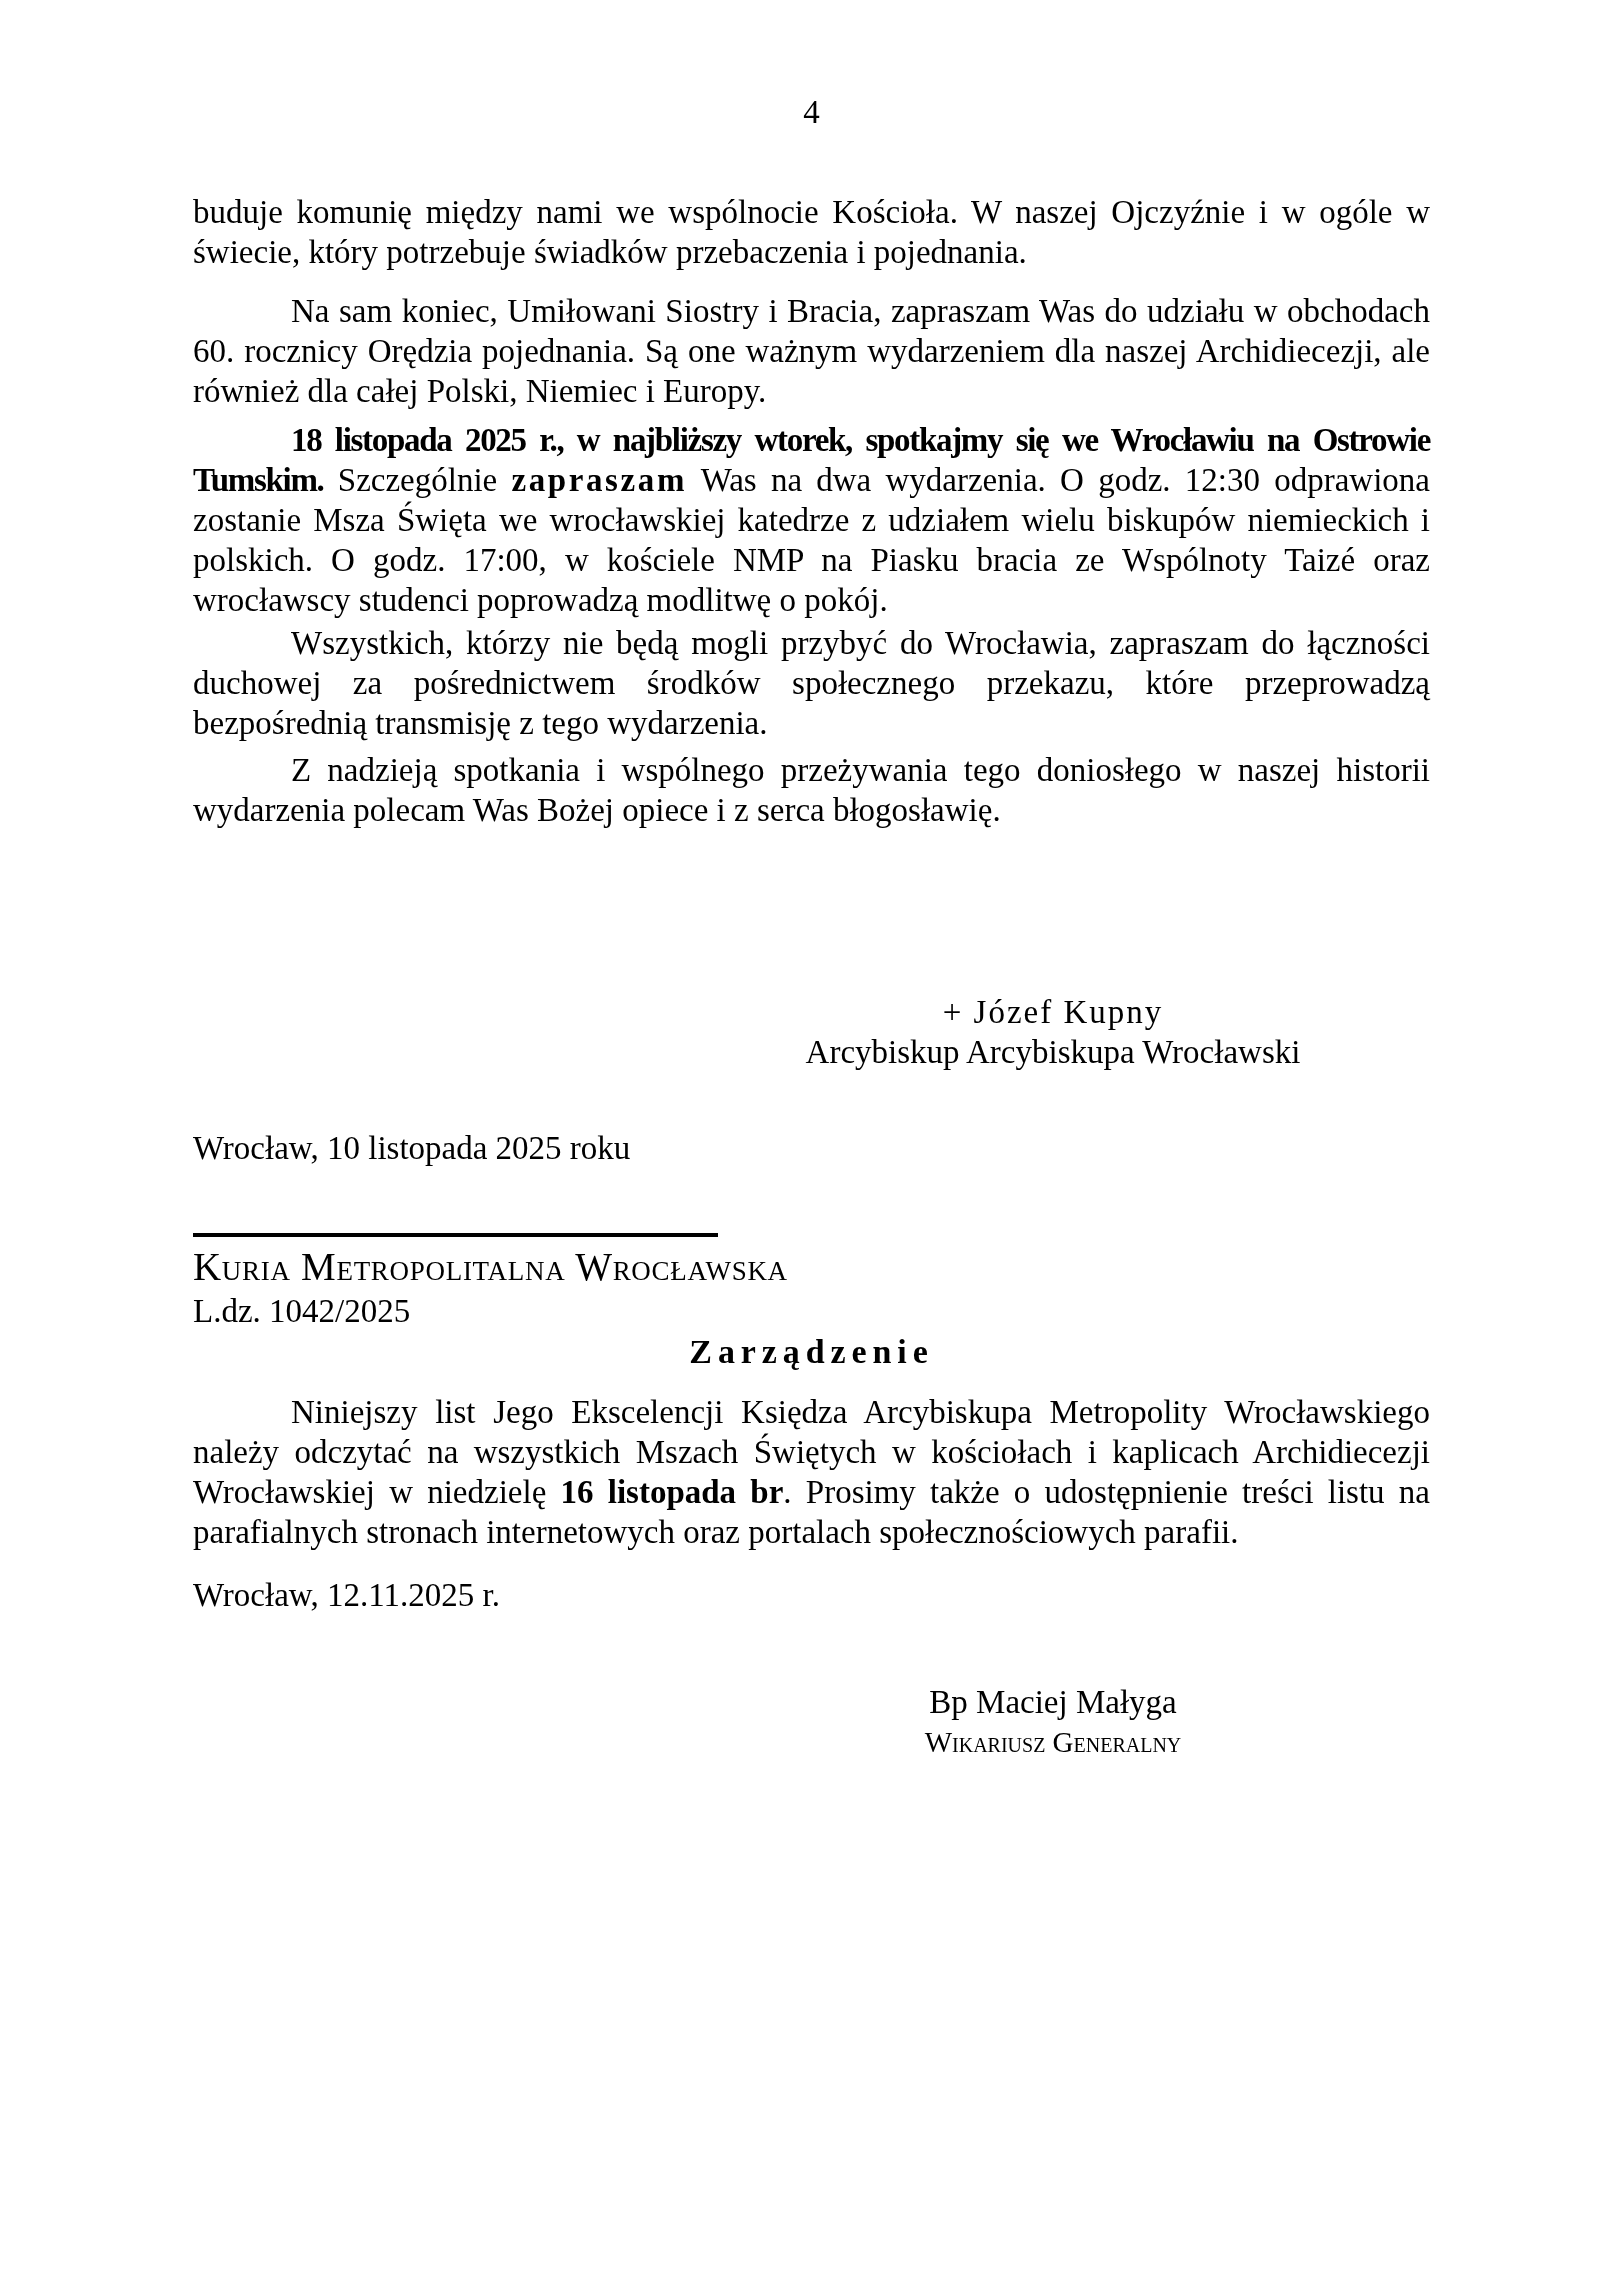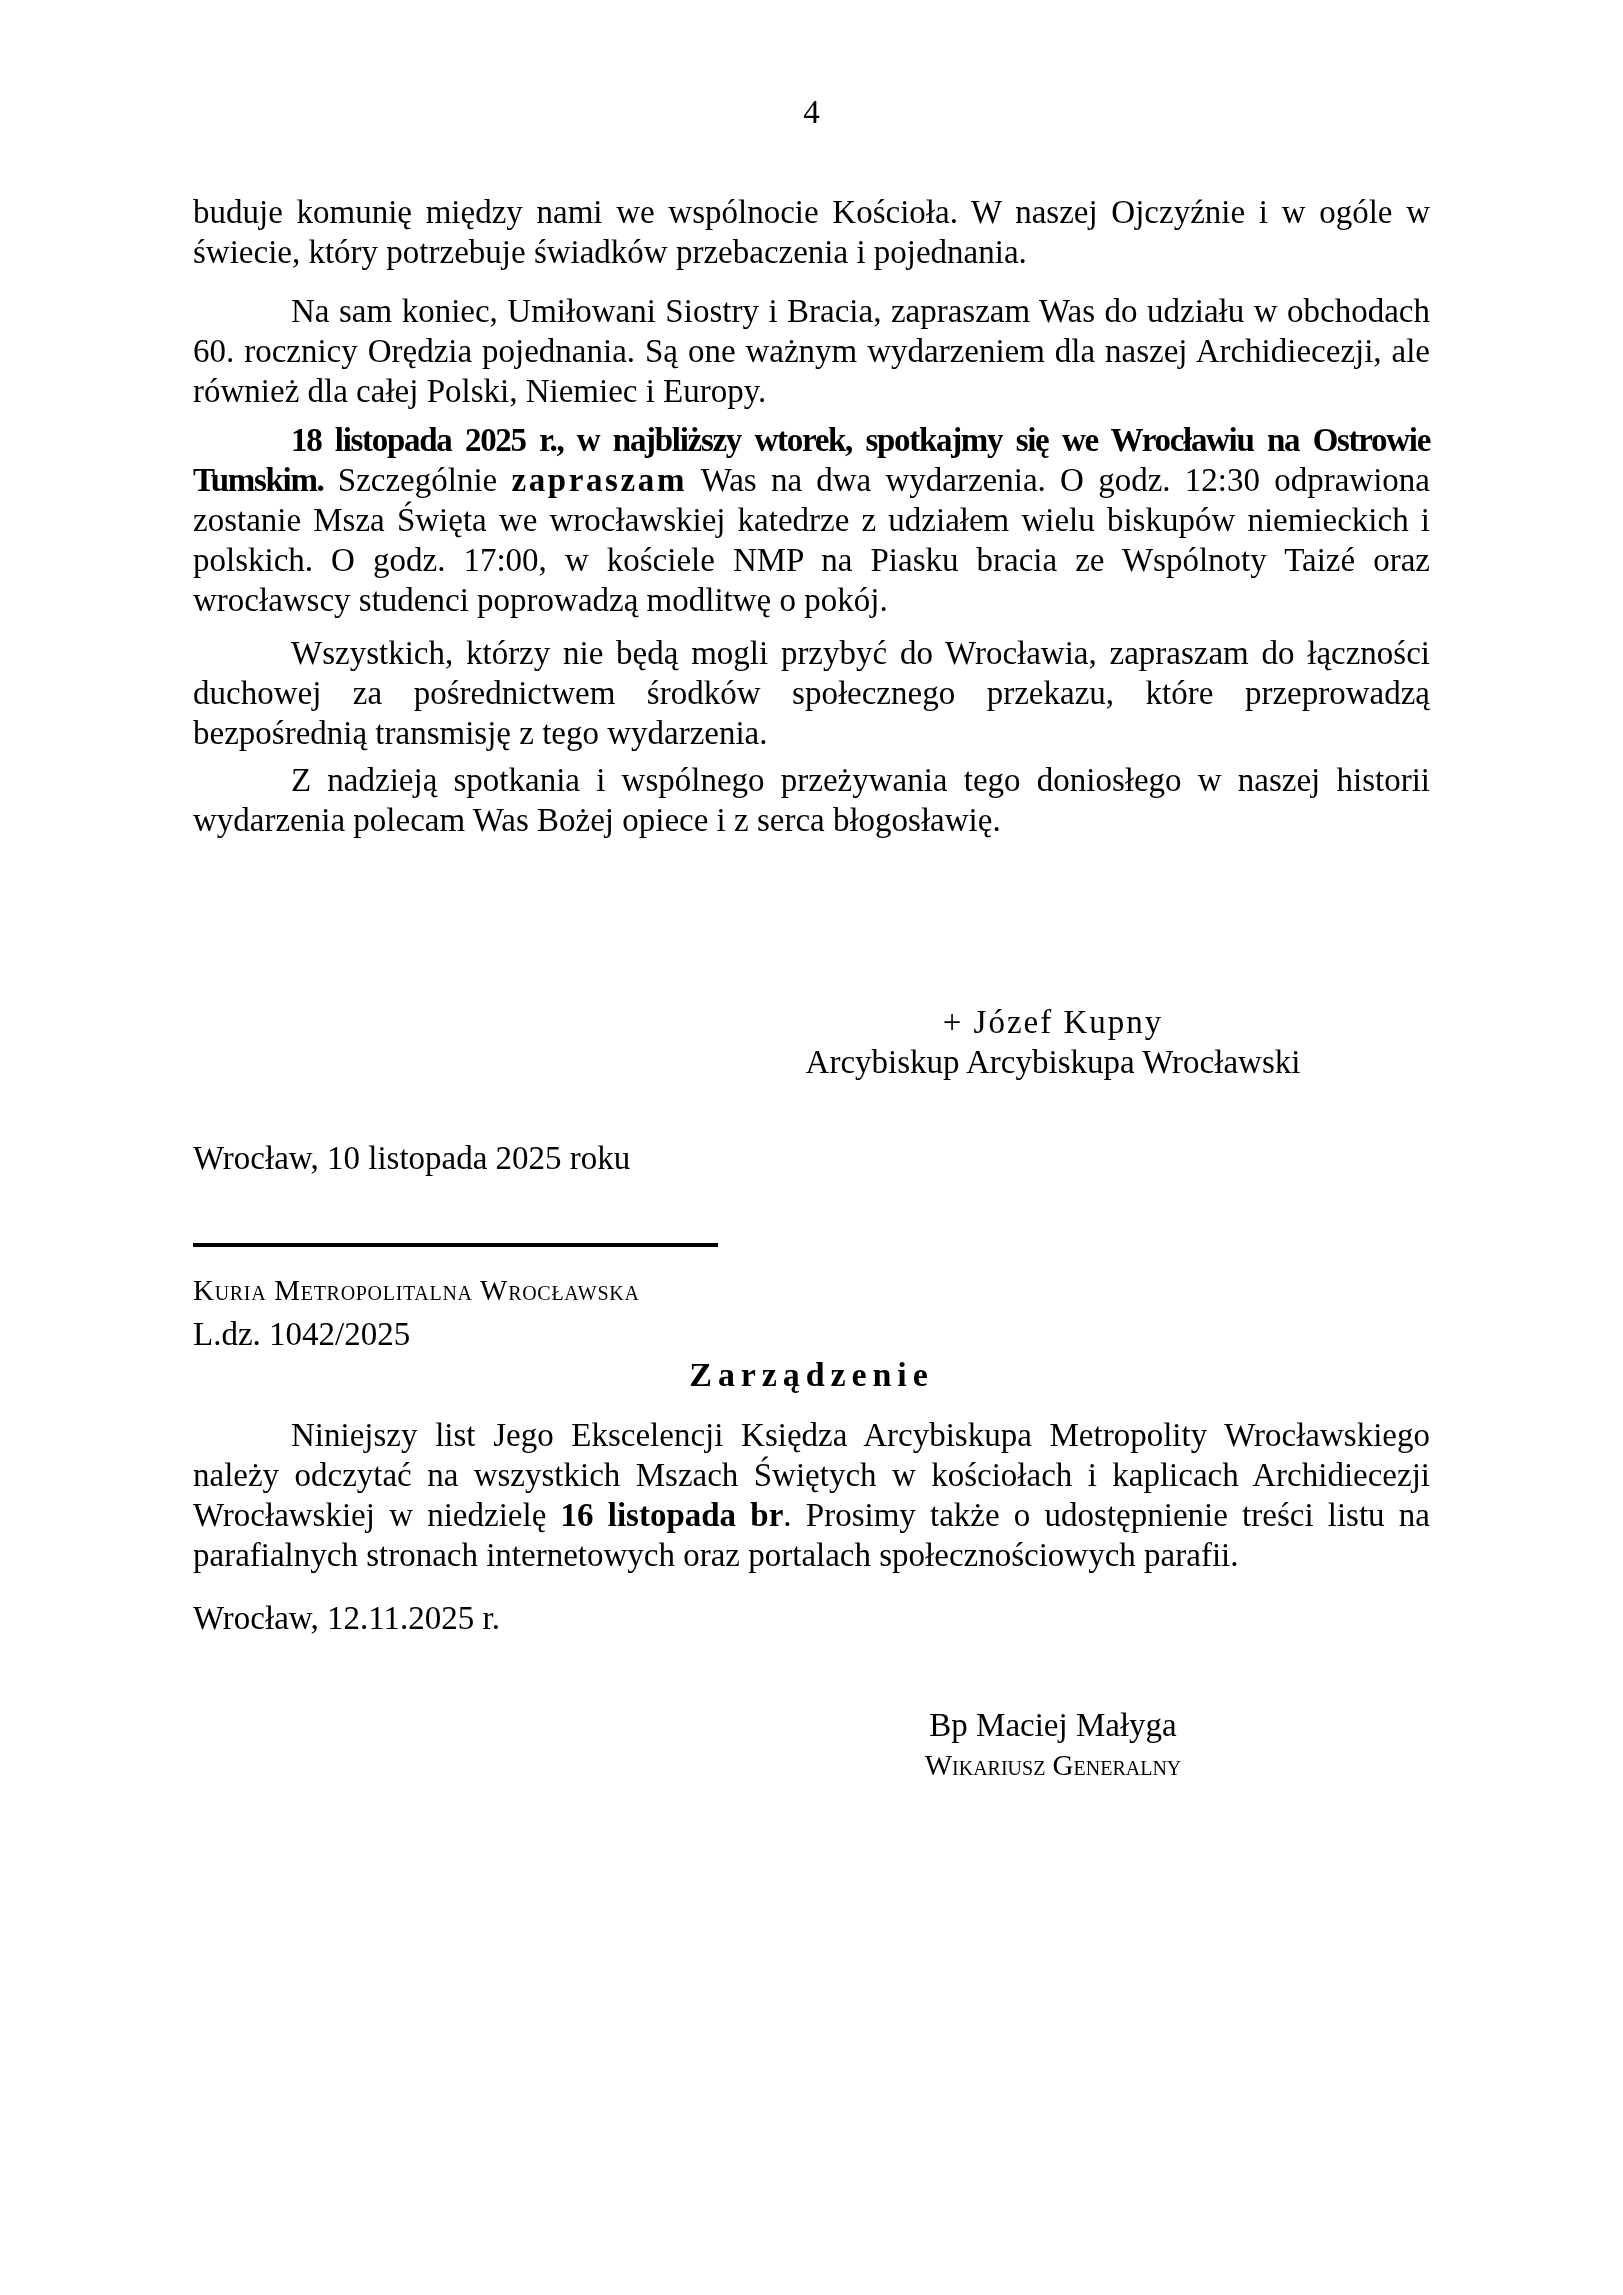--- a/index.html
+++ b/index.html
@@ -28,44 +28,44 @@
   }
   p { margin: 0; text-align: justify; }
   b { font-weight: bold; }
 
   .pagenum   { margin-top: 92px; text-align: center; }
   .p1        { margin-top: 60px; }
   .p2        { margin-top: 19px; }
   .p3        { margin-top: 9.2px; }
   .p3 .lead  { letter-spacing: -1.3px; word-spacing: -2.6px; }
   .spaced    { letter-spacing: 2.6px; margin-top: 44px; }
-  .p4        { margin-top: 13px; font-family: Liberation Serif, serif; }
+  .p4        { margin-top: 3px; font-family: Liberation Serif, serif; }
   .p5        { margin-top: 7.2px; }
 
   .sig-block {
     margin-left: 533px;
     width: 654px;
     text-align: center;
   }
   .sig1      { margin-top: 162px; }
   .sig1 .sig-name { letter-spacing: 2px; }
 
   .dateline1 { margin-top: 56px; }
 
   .sep-line {
     margin-top: 65px;
     width: 525px;
     height: 3.3px;
     background: #000000;
   }
 
   .kuria {
-    margin-top: 23px;
+    margin-top: 10px;
     font-variant: small-caps;
-    font-size: 29px;
+    font-size: 39px;
     letter-spacing: 0.7px;
   }
   .ldz  { margin-top: 3.9px; }
   .zarz {
     margin-top: 1.3px;
     text-align: center;
     font-weight: bold;
     font-size: 34px;
     letter-spacing: 5.9px;
   }

